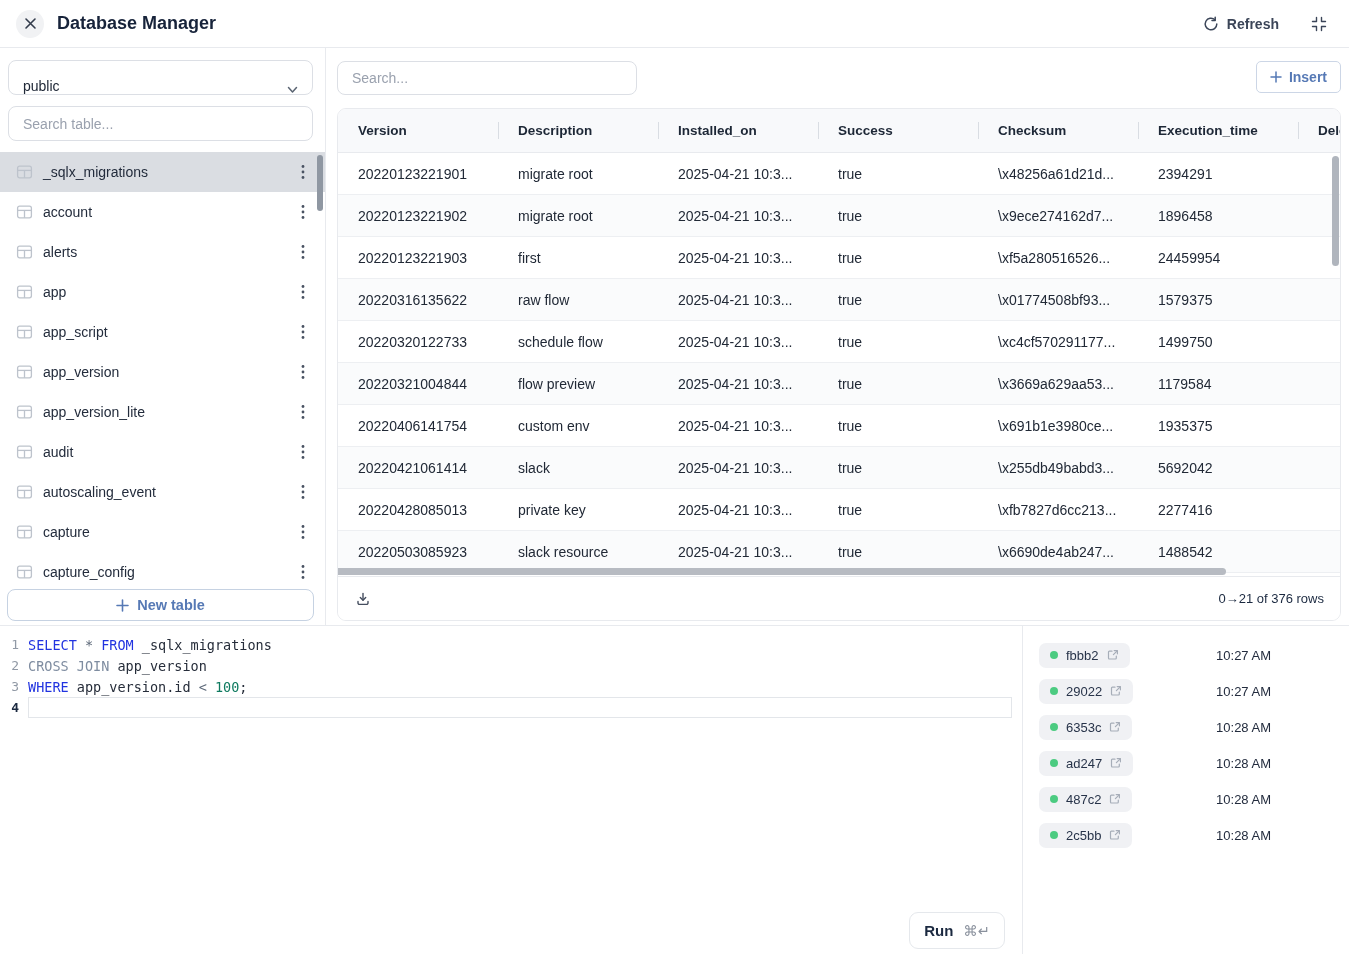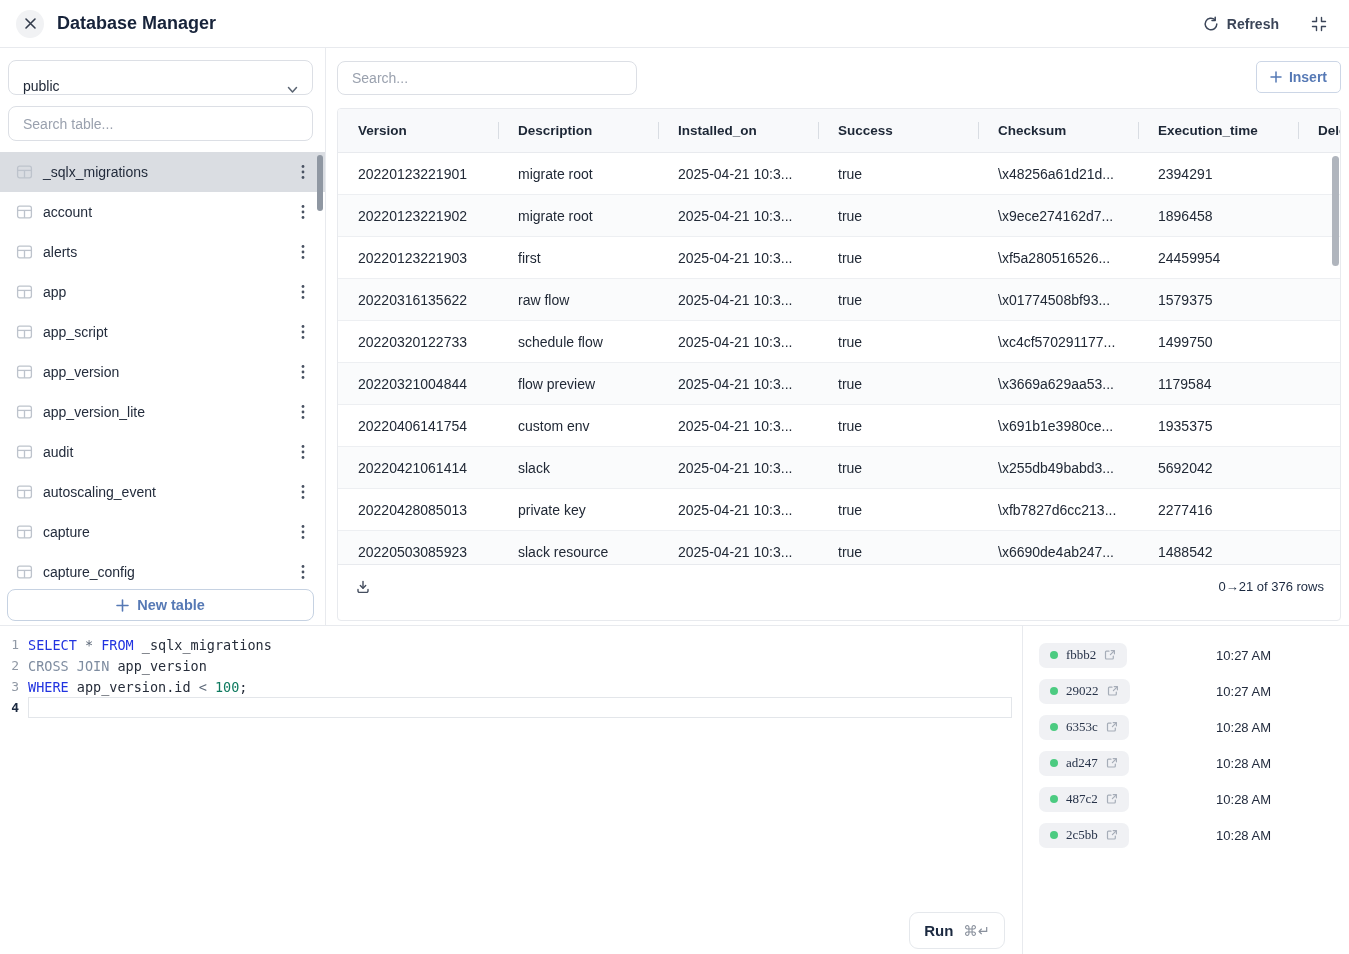--- a/index.html
+++ b/index.html
@@ -41,36 +41,36 @@
                    display:flex; align-items:center; justify-content:center; gap:8px;
                    color:#5679b5; font-size:14.5px; font-weight:700; }
 
   .main { flex:1; min-width:0; padding:13px 8px 0 11px; }
   .results-head { display:flex; justify-content:space-between; align-items:flex-start; margin-bottom:13px; }
   .results-search { width:300px; height:34px; margin-bottom:0 !important; }
   .insert-btn { height:32px; padding:0 13px; border:1px solid #ccd6e6; border-radius:5px;
                 background:#fff; display:flex; align-items:center; gap:7px; cursor:pointer;
                 color:#5679b5; font-size:14px; font-weight:700; }
 
-  .grid { border:1px solid #e8eaee; border-radius:4px; position:relative; height:513px;
+  .grid { border:1px solid #e8eaee; border-radius:9px; position:relative; height:513px;
           overflow:hidden; background:#fff; }
   .grid-head { display:flex; height:44px; background:#f8f9fb; border-bottom:1px solid #e8eaee; overflow:hidden; }
   .th { width:160px; min-width:160px; padding-left:20px; display:flex; align-items:center;
         font-size:13.5px; font-weight:700; color:#1d2736; position:relative; white-space:nowrap; overflow:hidden; }
   .th + .th::before { content:""; position:absolute; left:0; top:13px; bottom:13px; width:1px; background:#d9dde3; }
   .grid-body { height:424px; overflow:hidden; }
   .g-row { display:flex; height:42px; border-bottom:1px solid #edeff2; background:#fff; }
   .grid-body div.g-row:nth-of-type(even) { background:#fafbfc; }
   .g-cell { width:160px; min-width:160px; padding-left:20px; display:flex; align-items:center;
             font-size:14px; color:#212936; white-space:nowrap; overflow:hidden; }
   .hscroll { position:absolute; left:0; bottom:45px; height:7px; width:888px;
              background:#b7bbc2; border-radius:0 4px 4px 0; }
   .vscroll { position:absolute; right:1px; top:47px; width:7px; height:110px;
              background:#b0b5bd; border-radius:4px; }
-  .grid-foot { position:absolute; left:0; right:0; bottom:12px; height:44px; background:#fff;
+  .grid-foot { position:absolute; left:0; right:0; bottom:0; height:44px; background:#fff;
                border-top:1px solid #e8eaee; display:flex; align-items:center;
                justify-content:space-between; padding:0 16px 0 17px; }
   .dl-btn { cursor:pointer; display:flex; align-items:center; }
   .rowcount { font-size:13px; color:#1b2940; }
 
   
   .bottom { display:flex; height:329px; border-top:1px solid #e8eaee; }
   .editor { flex:1; min-width:0; position:relative; padding-top:8px;
             font-family:"DejaVu Sans Mono", monospace; font-size:13.5px; }
   .code-line { display:flex; align-items:center; height:21px; }
@@ -87,21 +87,21 @@
   .active-box { flex:1; height:21px; border:1px solid #e3e6ea; margin-right:10px; }
   .run-btn { position:absolute; right:17px; bottom:5px; height:37px; padding:0 14px;
              background:#fff; border:1px solid #e5e8ec; border-radius:9px; cursor:pointer;
              display:flex; align-items:center; gap:10px; font-family:"Liberation Sans", sans-serif; }
   .run-label { font-size:15px; font-weight:700; color:#1b2940; }
   .run-shortcut { font-size:14.5px; color:#8a919d; }
 
   .history { width:327px; min-width:327px; border-left:1px solid #e8eaee; padding-top:11px; }
   .hist-item { height:36px; display:flex; align-items:center; padding:0 16px; }
   .pill { display:flex; align-items:center; gap:8px; height:25px; padding:0 11px;
-          background:#f0f1f4; border-radius:7px; cursor:pointer;font-family:Liberation Serif, serif; }
+          background:#f0f1f4; border-radius:7px; cursor:pointer; }
   .dot { width:8px; height:8px; border-radius:50%; background:#4ccb81; }
   .hist-id { font-size:13px; color:#273349; }
   .hist-time { font-size:13px; color:#232c3e; margin-left:auto; margin-right:62px; }
 
   svg { display:block; }
 </style>
 </head>
 <body>
 
 <div class="app">

